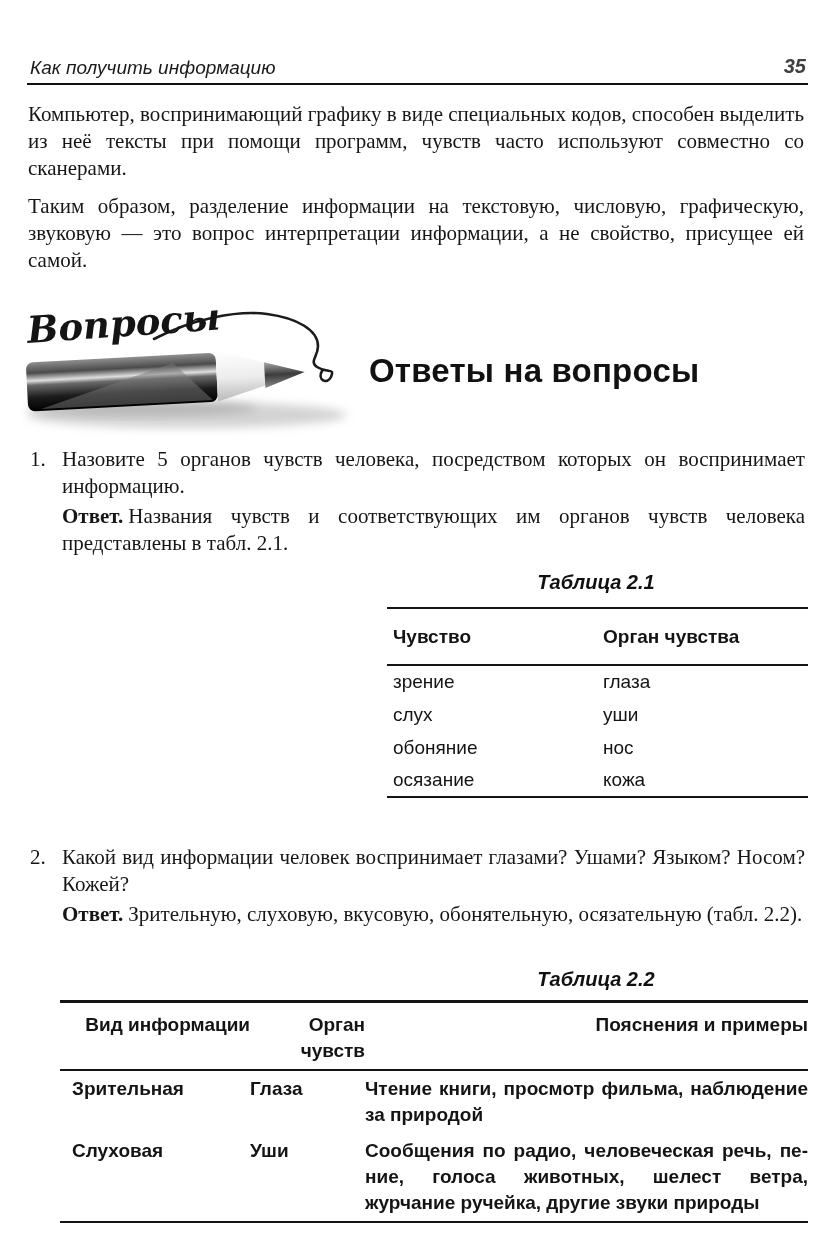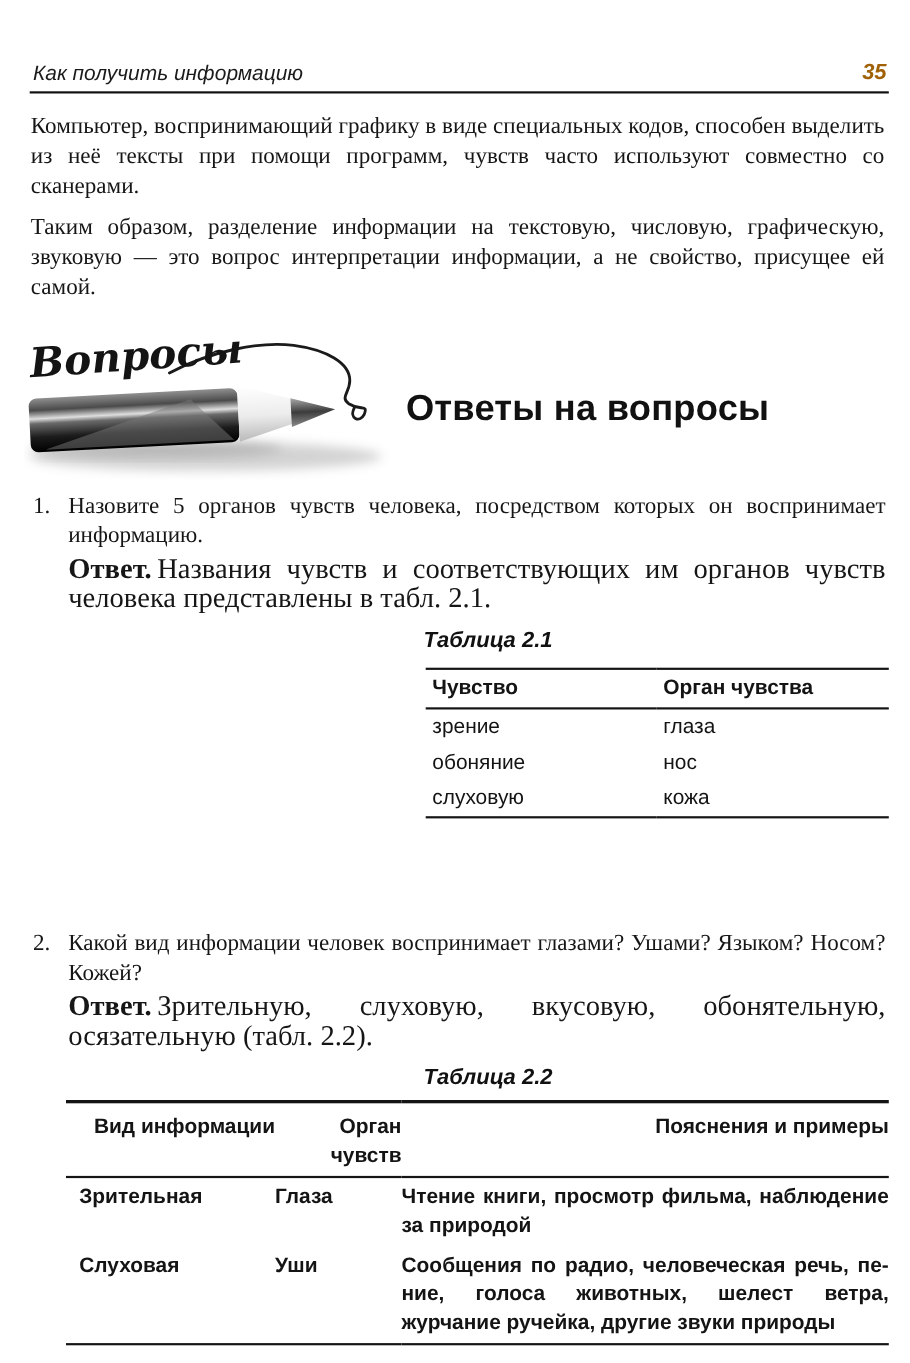--- a/index.html
+++ b/index.html
@@ -14,21 +14,21 @@
   }
   
   .running-head {
     position: absolute; left: 30px; top: 57px;
     font-family: "Liberation Sans", sans-serif;
     font-style: italic; font-size: 19px; color: #1b1b1b;
   }
   .page-num {
     position: absolute; right: 21px; top: 55px;
     font-family: "Liberation Sans", sans-serif;
-    font-style: italic; font-size: 20px; font-weight: bold; color: #a16207;
+    font-style: italic; font-size: 20px; font-weight: bold; color: #404040;
   }
   .head-rule {
     position: absolute; left: 27px; top: 83px;
     width: 781px; height: 2px; background: #111;
   }
   
   .para {
     position: absolute; left: 28px; width: 776px;
     font-size: 21px; line-height: 27px; text-align: justify;
   }
@@ -41,38 +41,38 @@
   }
   
   .question {
     position: absolute; left: 30px; width: 775px;
     display: flex; font-size: 21px; line-height: 27px;
   }
   .qnum { width: 32px; flex: 0 0 32px; }
   .qtext { flex: 1; text-align: justify; }
   .answer {
     position: absolute; left: 62px; width: 743px;
-    font-size: 26px; line-height: 27px; text-align: justify;
+    font-size: 21px; line-height: 27px; text-align: justify;
   }
   .answer b { margin-right: 5px; }
   
   .tcaption {
-    position: absolute; left: 385px; width: 422px; text-align: left;
+    position: absolute; left: 385px; width: 422px; text-align: center;
     font-family: "Liberation Sans", sans-serif;
     font-weight: bold; font-style: italic; font-size: 20px; color: #111;
   }
   
   table { border-collapse: collapse; font-family: "Liberation Sans", sans-serif; color: #141414; }
   .t1 {
     position: absolute; left: 387px; top: 607px; width: 421px;
     border-top: 2px solid #141414; border-bottom: 2px solid #141414;
     font-size: 19px;
   }
   .t1 th {
-    text-align: left; font-weight: bold; height: 36px;
+    text-align: left; font-weight: bold; height: 57px;
     vertical-align: middle; border-bottom: 2px solid #141414; padding-left: 6px;
   }
   .t1 td { height: 33px; vertical-align: middle; padding-left: 6px; }
   .t1 .c1 { width: 210px; }
   
   .t2 {
     position: absolute; left: 60px; top: 1000px; width: 748px;
     border-top: 3px solid #141414; border-bottom: 2px solid #141414;
     font-size: 19px; line-height: 26px; table-layout: fixed;
   }
@@ -158,25 +158,29 @@
         <th class="c1">Чувство</th>
         <th>Орган чувства</th>
       </tr>
     </thead>
     <tbody>
       <tr>
         <td class="c1">зрение</td>
         <td>глаза</td>
       </tr>
       <tr>
+        <td class="c1">слух</td>
+        <td>уши</td>
+      </tr>
+      <tr>
         <td class="c1">обоняние</td>
         <td>нос</td>
       </tr>
       <tr>
-        <td class="c1">слуховую</td>
+        <td class="c1">осязание</td>
         <td>кожа</td>
       </tr>
     </tbody>
   </table>
 
   <div class="question" style="top:844px">
     <span class="qnum">2.</span>
     <span class="qtext">Какой вид информации человек воспринимает глазами? Ушами? Язы­ком? Носом? Кожей?</span>
   </div>
   <p class="answer" style="top:901px">

